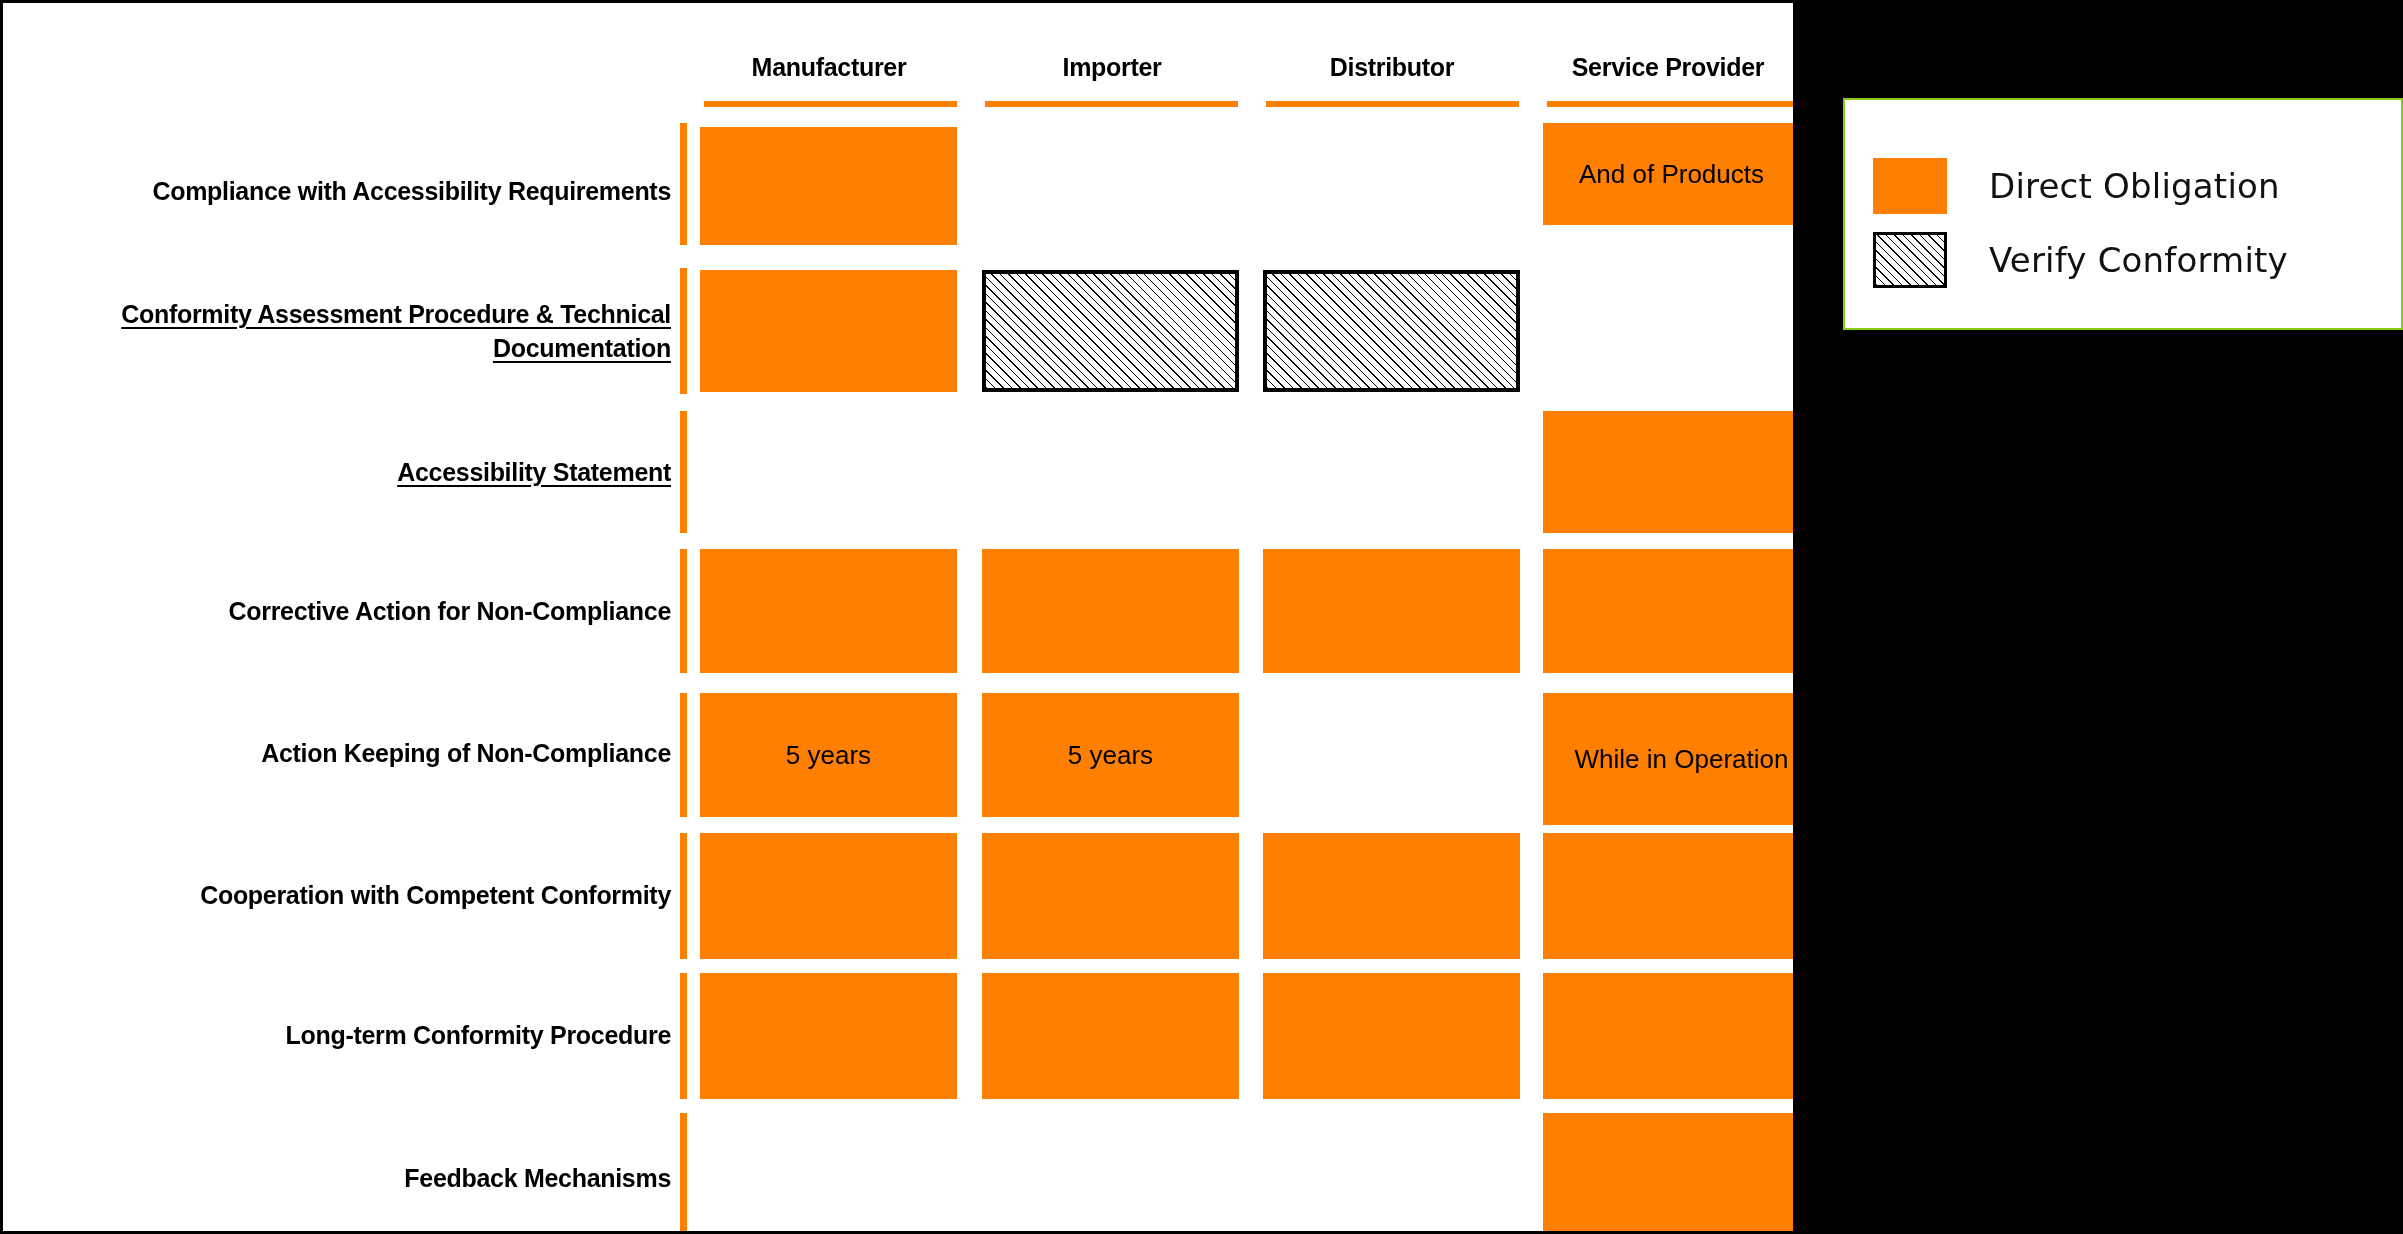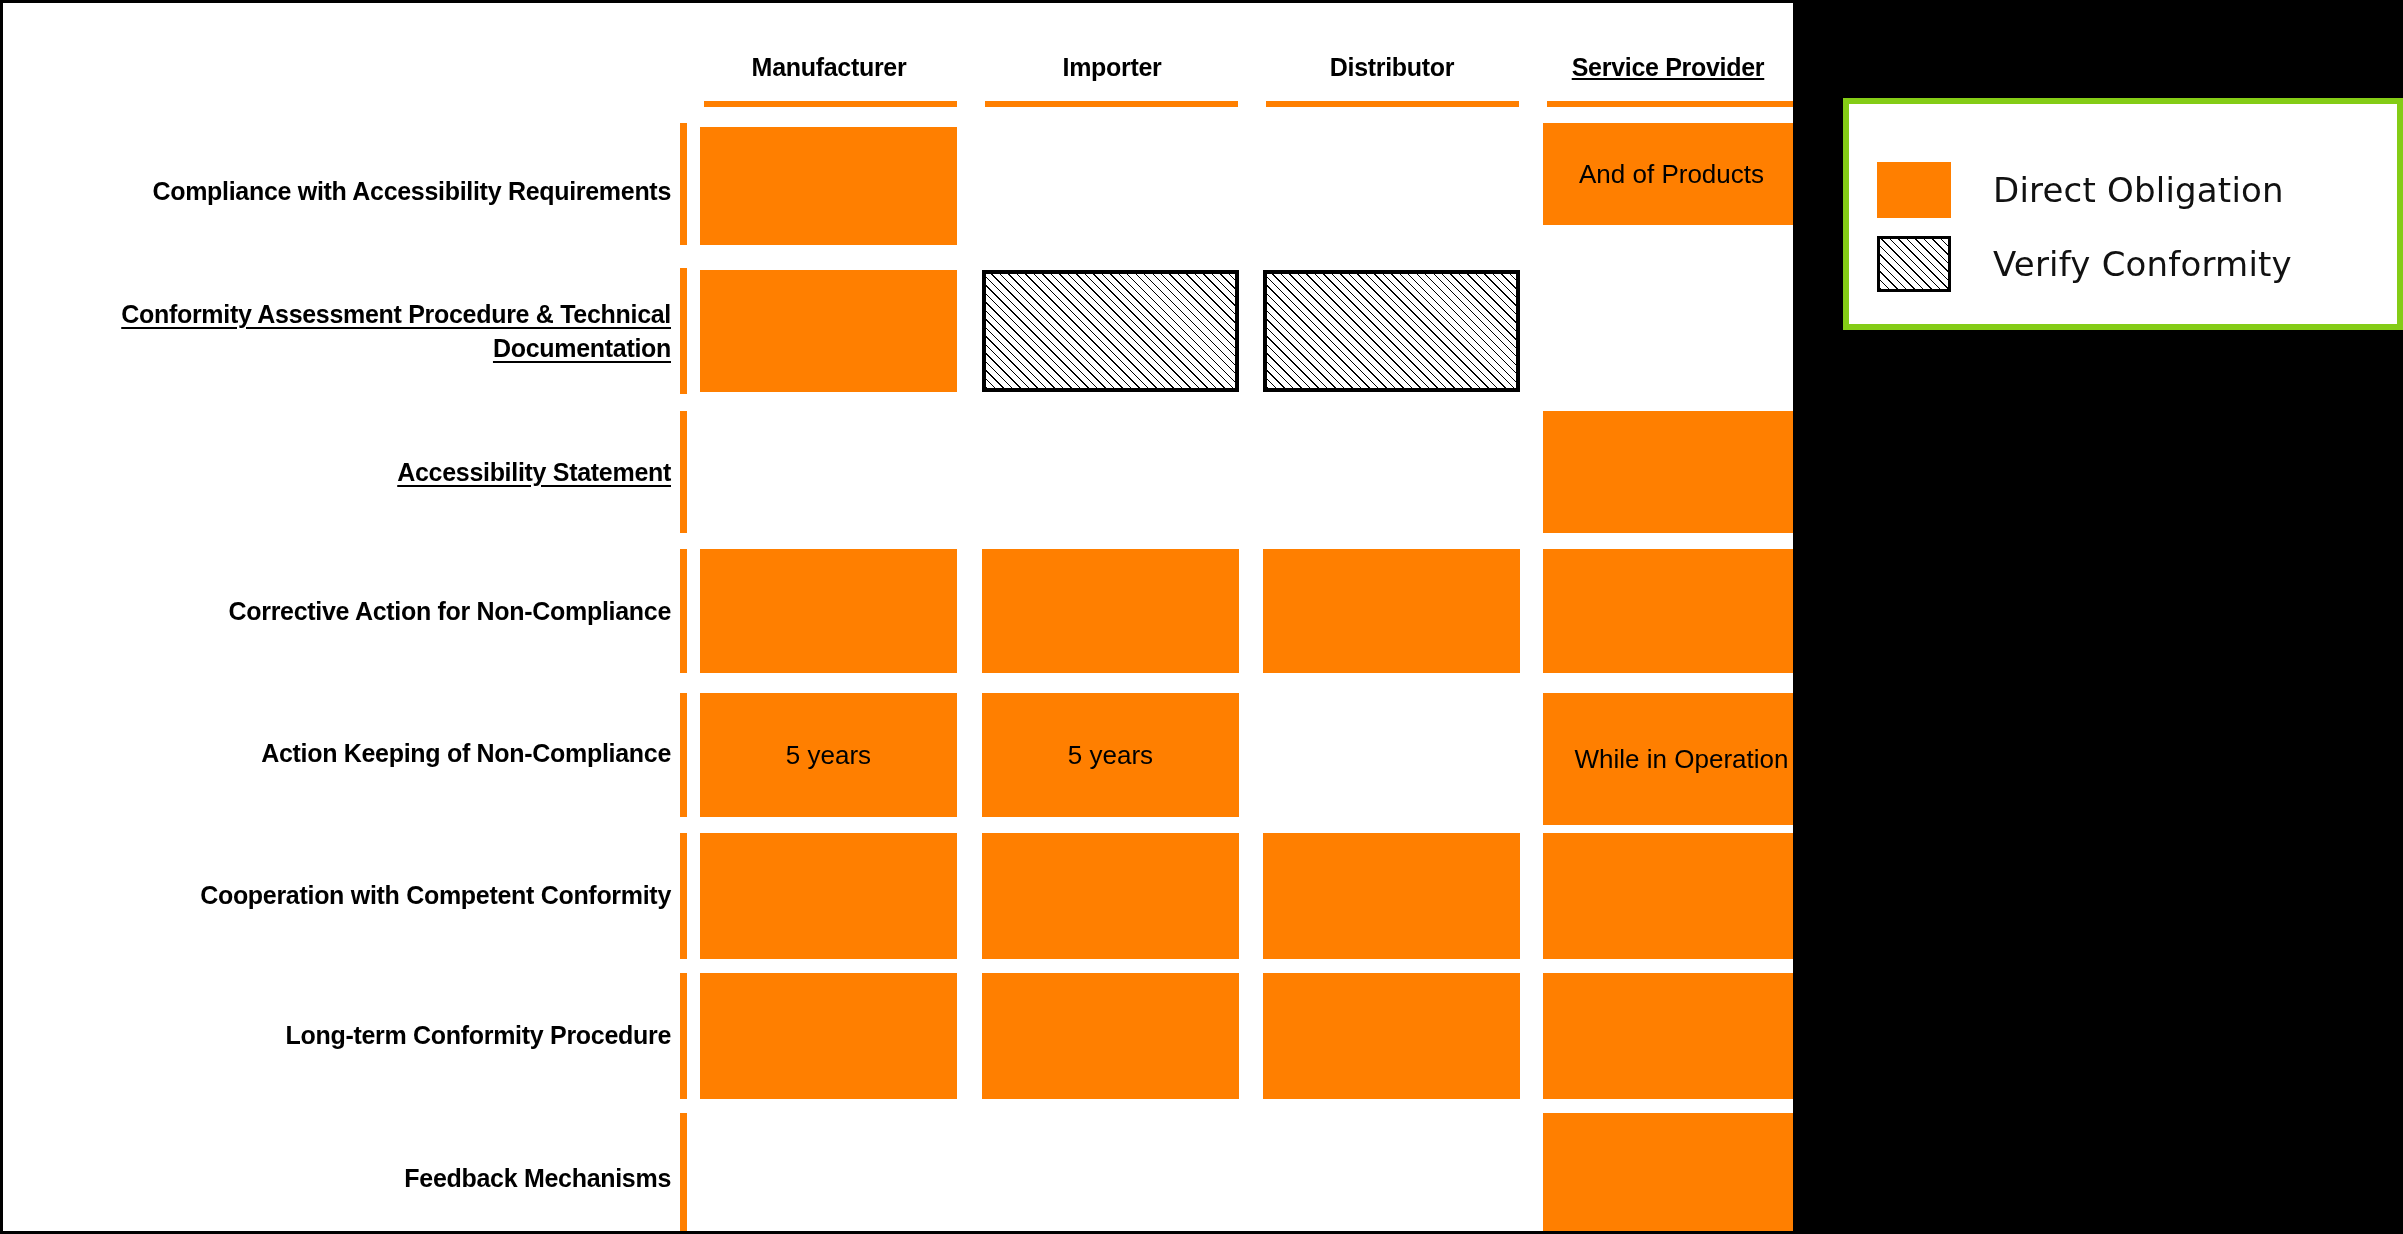--- a/index.html
+++ b/index.html
@@ -104,21 +104,21 @@
   }
 
   
   #legend-box {
     position: absolute;
     left: 1843px;
     top: 98px;
     width: 560px;
     height: 232px;
     background: #ffffff;
-    border: 6px solid #84cc16;
+    border: 2px solid #84cc16;
     box-sizing: border-box;
   }
   .legend-row {
     position: absolute;
     display: flex;
     align-items: center;
   }
   .legend-swatch {
     width: 74px;
     height: 56px;
@@ -147,21 +147,21 @@
 </style>
 </head>
 <body>
 
 <div id="chart-canvas">
 
   <div id="col-headers">
       <div class="col-header" style="left: 626px; top: 52px; width: 400px;">Manufacturer</div>
       <div class="col-header" style="left: 909px; top: 52px; width: 400px;">Importer</div>
       <div class="col-header" style="left: 1189px; top: 52px; width: 400px;">Distributor</div>
-      <div class="col-header" style="left: 1465px; top: 52px; width: 400px; text-decoration: underline;">Service Provider</div>
+      <div class="col-header" style="left: 1465px; top: 52px; width: 400px;">Service Provider</div>
     </div>
 
   <div id="col-rules">
       <div class="col-rule" style="left: 701px; top: 98px; width: 253px; background: rgb(255, 127, 0);"></div>
       <div class="col-rule" style="left: 982px; top: 98px; width: 253px; background: rgb(255, 127, 0);"></div>
       <div class="col-rule" style="left: 1263px; top: 98px; width: 253px; background: rgb(255, 127, 0);"></div>
       <div class="col-rule" style="left: 1544px; top: 98px; width: 253px; background: rgb(255, 127, 0);"></div>
     </div>
 
   <div id="row-ticks">

